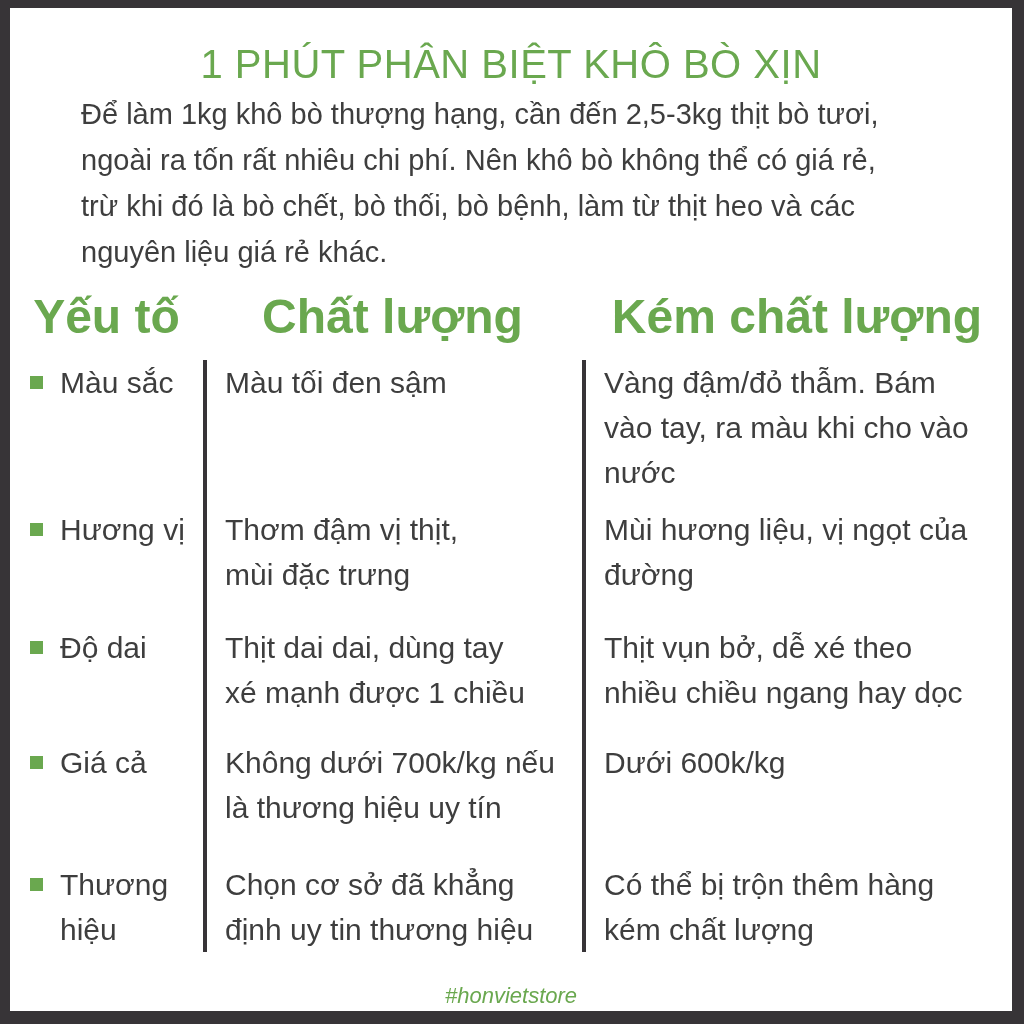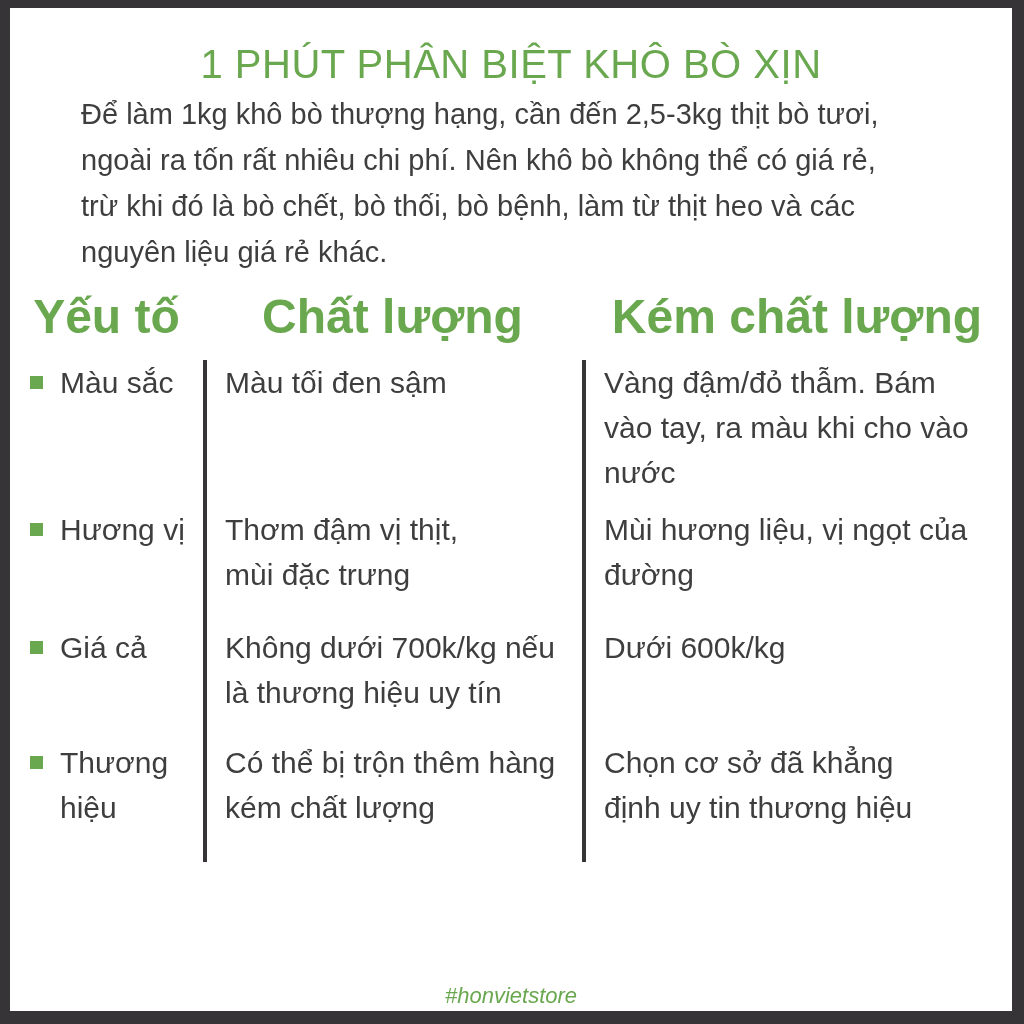--- a/index.html
+++ b/index.html
@@ -123,39 +123,49 @@
     <div class="cell c1">
       <span class="bullet"></span>
       <span>Hương vị</span>
     </div>
     <div class="cell c2">Thơm đậm vị thịt,
 mùi đặc trưng</div>
     <div class="cell c3">Mùi hương liệu, vị ngọt của
 đường</div>
   </div>
 
+  <div class="trow">
+    <div class="cell c1">
+      <span class="bullet"></span>
+      <span>Độ dai</span>
+    </div>
+    <div class="cell c2">Thịt dai dai, dùng tay
+xé mạnh được 1 chiều</div>
+    <div class="cell c3">Thịt vụn bở, dễ xé theo
+nhiều chiều ngang hay dọc</div>
+  </div>
 
   <div class="trow">
     <div class="cell c1">
       <span class="bullet"></span>
       <span>Giá cả</span>
     </div>
     <div class="cell c2">Không dưới 700k/kg nếu
 là thương hiệu uy tín</div>
     <div class="cell c3">Dưới 600k/kg</div>
   </div>
 
   <div class="trow">
     <div class="cell c1">
       <span class="bullet"></span>
       <span>Thương hiệu</span>
     </div>
+    <div class="cell c2">Chọn cơ sở đã khẳng
+định uy tin thương hiệu</div>
     <div class="cell c3">Có thể bị trộn thêm hàng
 kém chất lượng</div>
-    <div class="cell c2">Chọn cơ sở đã khẳng
-định uy tin thương hiệu</div>
   </div>
 </div>
   </div>
 
   <div class="footer">#honvietstore</div>
 
 </div>
 
 </body></html>

